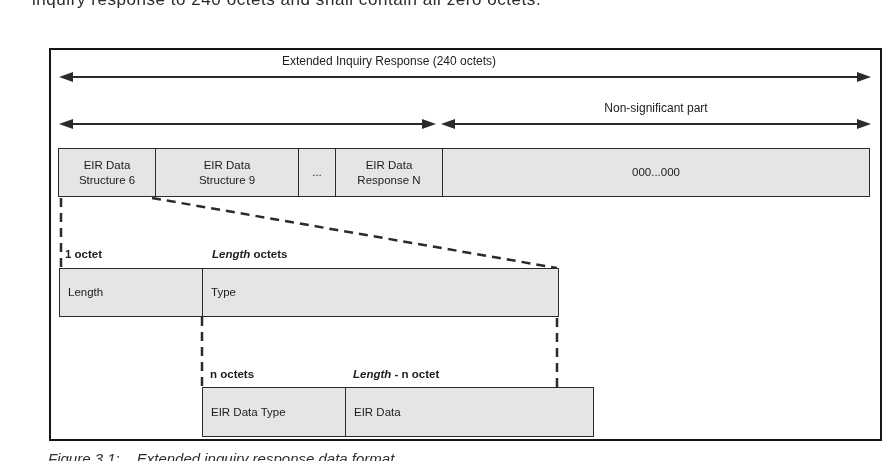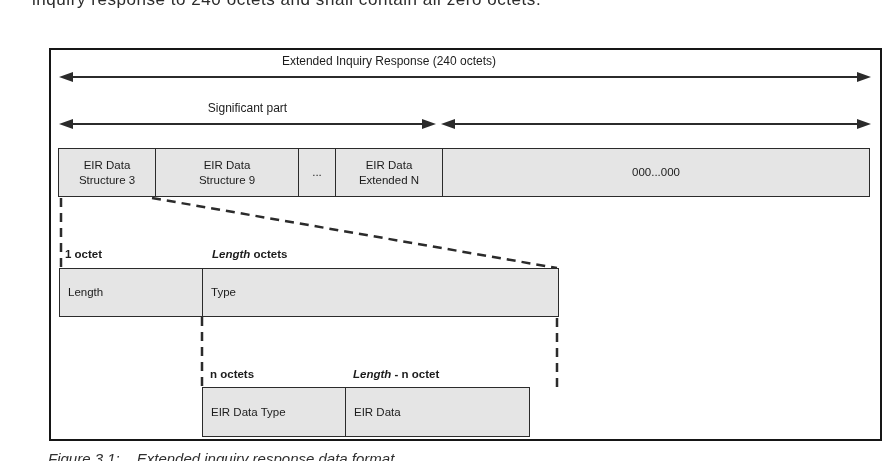--- a/index.html
+++ b/index.html
@@ -111,49 +111,49 @@
     <line x1="557" y1="318" x2="557" y2="387" stroke="#2b2b2b" stroke-width="2.5" stroke-dasharray="9,6"></line>
   </svg>
 
   <div class="abs arrow-label" style="left:49px; top:54px; width:680px;">Extended Inquiry Response (240 octets)</div>
   <div class="abs arrow" style="left:59px; top:71px; width:812px;">
     <span class="head-l"></span>
     <span class="shaft"></span>
     <span class="head-r"></span>
   </div>
 
-  <div class="abs arrow-label" style="left:59px; top:101px; width:377px;">Significant part</div>
   <div class="abs arrow" style="left:59px; top:118px; width:377px;">
     <span class="head-l"></span>
     <span class="shaft"></span>
     <span class="head-r"></span>
   </div>
 
+  <div class="abs arrow-label" style="left:441px; top:101px; width:430px;">Non-significant part</div>
   <div class="abs arrow" style="left:441px; top:118px; width:430px;">
     <span class="head-l"></span>
     <span class="shaft"></span>
     <span class="head-r"></span>
   </div>
 
   <div class="abs block-table" style="left:58px; top:148px; width:812px; height:49px;">
     <div class="block-cell" style="width:97px;">
       <span>EIR Data</span>
-      <span>Structure 3</span>
+      <span>Structure 6</span>
     </div>
     <div class="block-cell" style="width:143px;">
       <span>EIR Data</span>
       <span>Structure 9</span>
     </div>
     <div class="block-cell" style="width:37px;">
       <span>...</span>
       <span></span>
     </div>
     <div class="block-cell" style="width:107px;">
       <span>EIR Data</span>
-      <span>Extended N</span>
+      <span>Response N</span>
     </div>
     <div class="block-cell" style="flex:1;">
       <span>000...000</span>
       <span></span>
     </div>
   </div>
 
   <div class="abs size-label" style="left:65px; top:247px;">1 octet</div>
   <div class="abs size-label" style="left:212px; top:247px;">
     <span class="it">Length</span><span> octets</span>
@@ -166,21 +166,21 @@
     <div class="block-cell left-align" style="flex:1;">
       <span>Type</span>
     </div>
   </div>
 
   <div class="abs size-label" style="left:210px; top:367px;text-align:right;">n octets</div>
   <div class="abs size-label" style="left:353px; top:367px;">
     <span class="it">Length</span><span> - n octet</span>
   </div>
 
-  <div class="abs block-table" style="left:202px; top:387px; width:328px; height:50px;">
+  <div class="abs block-table" style="left:202px; top:387px; width:392px; height:50px;">
     <div class="block-cell left-align" style="width:143px;">
       <span>EIR Data Type</span>
     </div>
     <div class="block-cell left-align" style="flex:1;">
       <span>EIR Data</span>
     </div>
   </div>
 
   <div class="abs caption">
     <span>Figure 3.1:</span>

